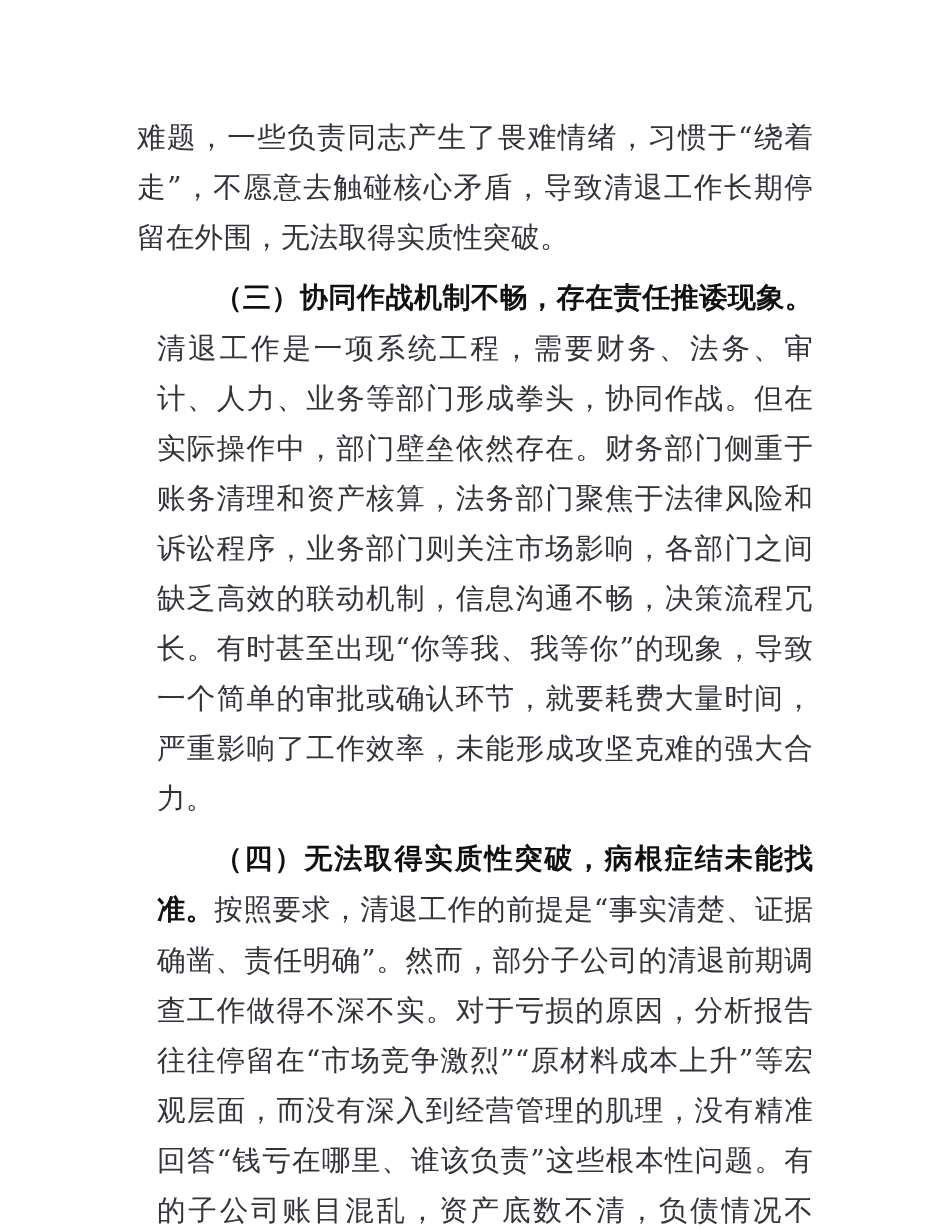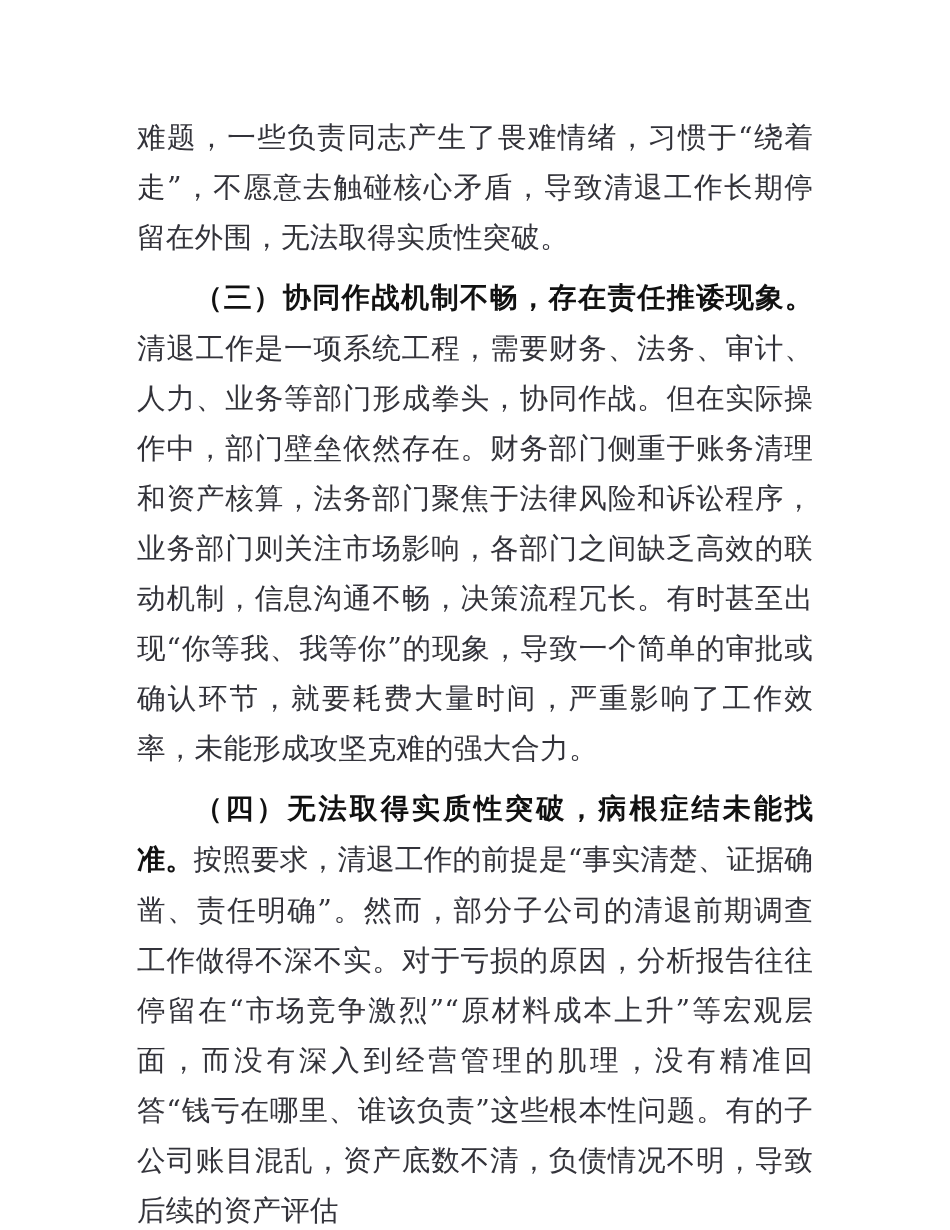--- a/index.html
+++ b/index.html
@@ -46,20 +46,21 @@
     word-break: break-all;
     white-space: normal;
   }
 
   p.para + p.para {
     margin-top: 10px;
   }
 
   p.indent {
     text-indent: 2em;
+    margin-left: 20px;
   }
 
   .hdr {
     font-family: "DejaVu Sans", "Liberation Sans", sans-serif;
     font-weight: bold;
     color: #111111;
     font-size: 28.2px;
     letter-spacing: 0px;
   }
 

